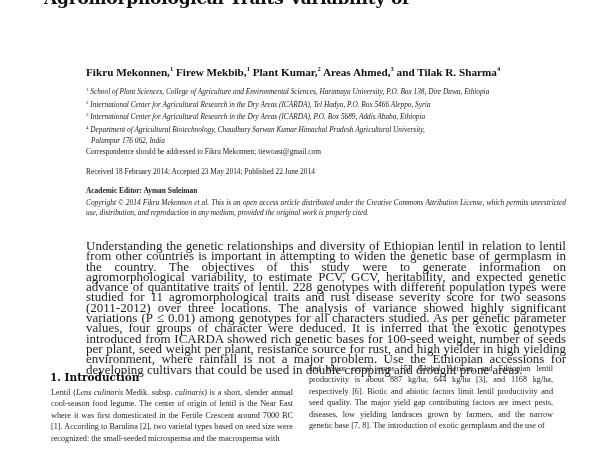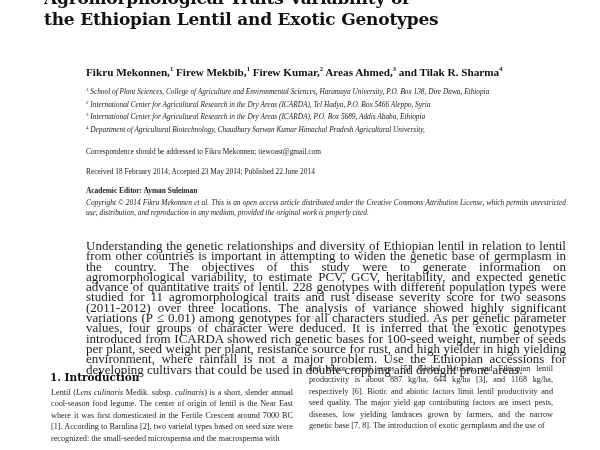--- a/index.html
+++ b/index.html
@@ -42,36 +42,36 @@
   }
   .col-left { left:51px; top:387px; width:242px; }
   .col-right { left:309px; top:363px; width:244px; }
   .col i { font-style:italic; }
 </style>
 </head>
 <body>
 
 <div class="title">
   <div>Agromorphological Traits Variability of</div>
-  <div>the Ethiopian Lentil and Exotic Genotypes</div>
 </div>
 
 <div class="authors">
   <span><span>Fikru Mekonnen,</span><sup>1</sup></span>
   <span><span>Firew Mekbib,</span><sup>1</sup></span>
-  <span><span>Firew Kumar,</span><sup>2</sup></span>
+  <span><span>Plant Kumar,</span><sup>2</sup></span>
   <span><span>Areas Ahmed,</span><sup>3</sup></span>
   <span><span>and Tilak R. Sharma</span><sup>4</sup></span>
 </div>
 
 <div class="affils">
   <div><sup>1</sup> <span>School of Plant Sciences, College of Agriculture and Environmental Sciences, Haramaya University, P.O. Box 138, Dire Dawa, Ethiopia</span></div>
   <div><sup>2</sup> <span>International Center for Agricultural Research in the Dry Areas (ICARDA), Tel Hadya, P.O. Box 5466 Aleppo, Syria</span></div>
   <div><sup>3</sup> <span>International Center for Agricultural Research in the Dry Areas (ICARDA), P.O. Box 5689, Addis Ababa, Ethiopia</span></div>
   <div><sup>4</sup> <span>Department of Agricultural Biotechnology, Chaudhary Sarwan Kumar Himachal Pradesh Agricultural University,</span></div>
+  <div class="indent">Palampur 176 062, India</div>
 </div>
 
 <div class="meta" style="top:147px;">Correspondence should be addressed to Fikru Mekonnen; tiewoast@gmail.com</div>
 <div class="meta" style="top:167px;">Received 18 February 2014; Accepted 23 May 2014; Published 22 June 2014</div>
 <div class="meta" style="top:186px;font-weight:bold;">Academic Editor: Ayman Suleiman</div>
 
 <div class="copyright">Copyright © 2014 Fikru Mekonnen et al. This is an open access article distributed under the Creative Commons Attribution License, which permits unrestricted use, distribution, and reproduction in any medium, provided the original work is properly cited.</div>
 
 <div class="abstract">Understanding the genetic relationships and diversity of Ethiopian lentil in relation to lentil from other countries is important in attempting to widen the genetic base of germplasm in the country. The objectives of this study were to generate information on agromorphological variability, to estimate PCV, GCV, heritability, and expected genetic advance of quantitative traits of lentil. 228 genotypes with different population types were studied for 11 agromorphological traits and rust disease severity score for two seasons (2011-2012) over three locations. The analysis of variance showed highly significant variations (P ≤ 0.01) among genotypes for all characters studied. As per genetic parameter values, four groups of character were deduced. It is inferred that the exotic genotypes introduced from ICARDA showed rich genetic bases for 100-seed weight, number of seeds per plant, seed weight per plant, resistance source for rust, and high yielder in high yielding environment, where rainfall is not a major problem. Use the Ethiopian accessions for developing cultivars that could be used in double cropping and drought prone areas.</div>
 

